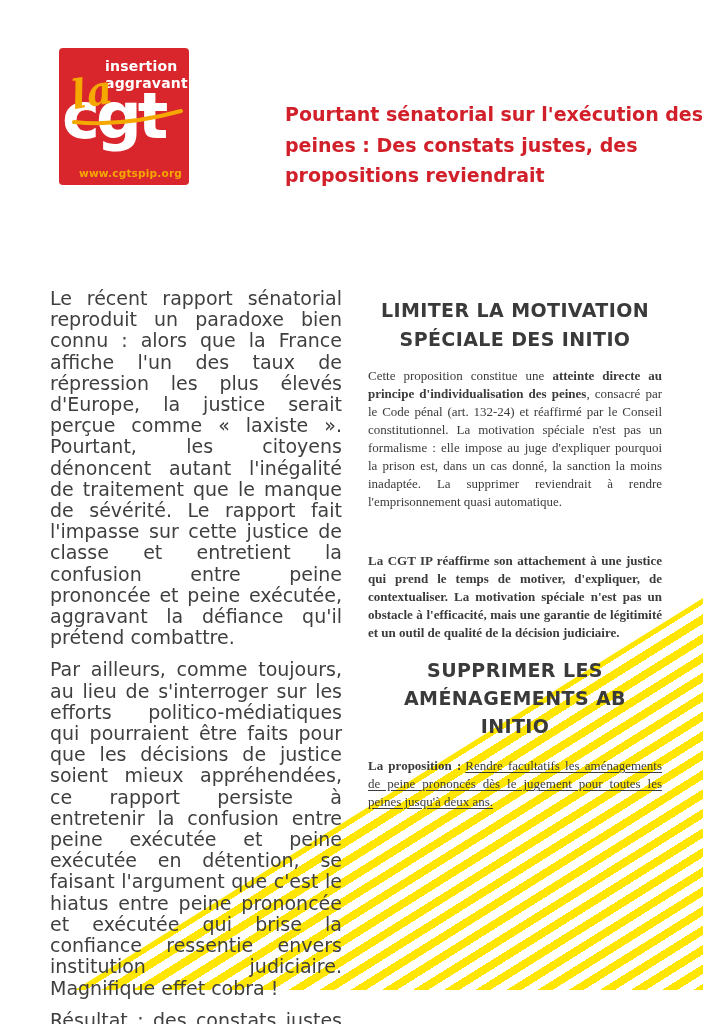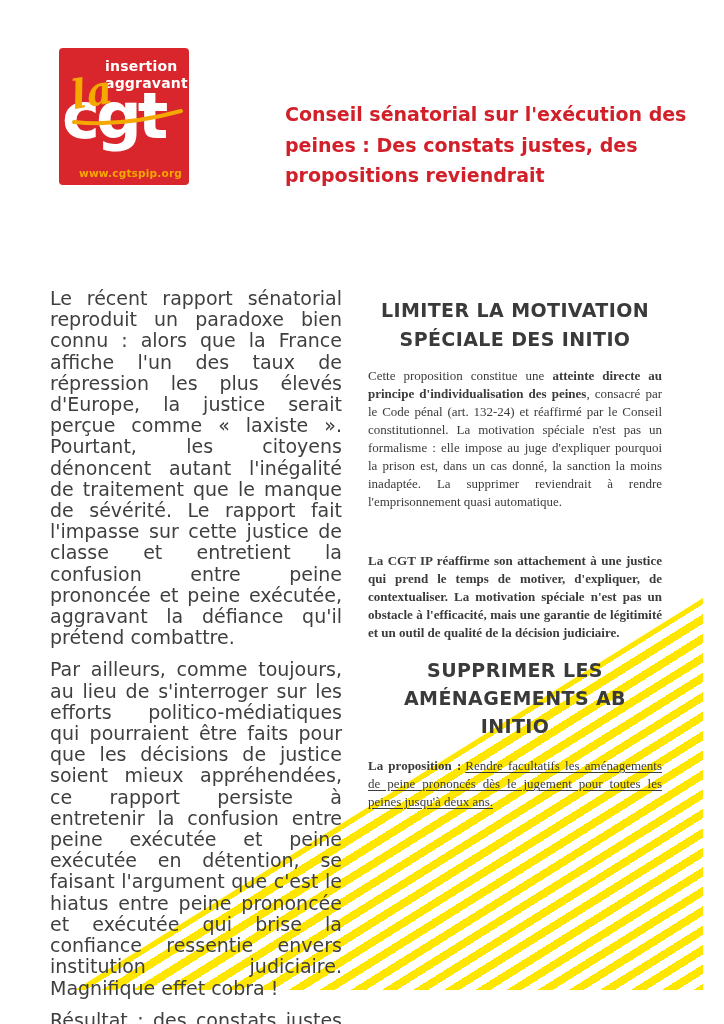--- a/index.html
+++ b/index.html
@@ -90,21 +90,21 @@
     </div>
     <div class="logo-la">la</div>
     <svg class="logo-swash" width="116" height="18" viewBox="0 0 116 18">
       <path d="M3 14 Q 52 19 110 3" fill="none" stroke="#f5a800" stroke-width="4" stroke-linecap="round"></path>
     </svg>
     <div class="logo-cgt">cgt</div>
     <div class="logo-url">www.cgtspip.org</div>
   </div>
 
   <h1 class="doc-title">
-    <div>Conseil sénatorial sur l'exécution des</div>
+    <div>Pourtant sénatorial sur l'exécution des</div>
     <div>peines : Des constats justes, des</div>
     <div>propositions reviendrait</div>
   </h1>
 
   <div class="col-left">
     <p>Le récent rapport sénatorial reproduit un paradoxe bien connu : alors que la France affiche l'un des taux de répression les plus élevés d'Europe, la justice serait perçue comme « laxiste ». Pourtant, les citoyens dénoncent autant l'inégalité de traitement que le manque de sévérité. Le rapport fait l'impasse sur cette justice de classe et entretient la confusion entre peine prononcée et peine exécutée, aggravant la défiance qu'il prétend combattre.</p>
     <p>Par ailleurs, comme toujours, au lieu de s'interroger sur les efforts politico-médiatiques qui pourraient être faits pour que les décisions de justice soient mieux appréhendées, ce rapport persiste à entretenir la confusion entre peine exécutée et peine exécutée en détention, se faisant l'argument que c'est le hiatus entre peine prononcée et exécutée qui brise la confiance ressentie envers institution judiciaire. Magnifique effet cobra !</p>
     <p>Résultat : des constats justes que la CGT IP porte depuis des années, mais des solutions dangereuses fondées sur une vision ultra carcéro-centrée qui ignore les vraies questions.</p>
   </div>
 

